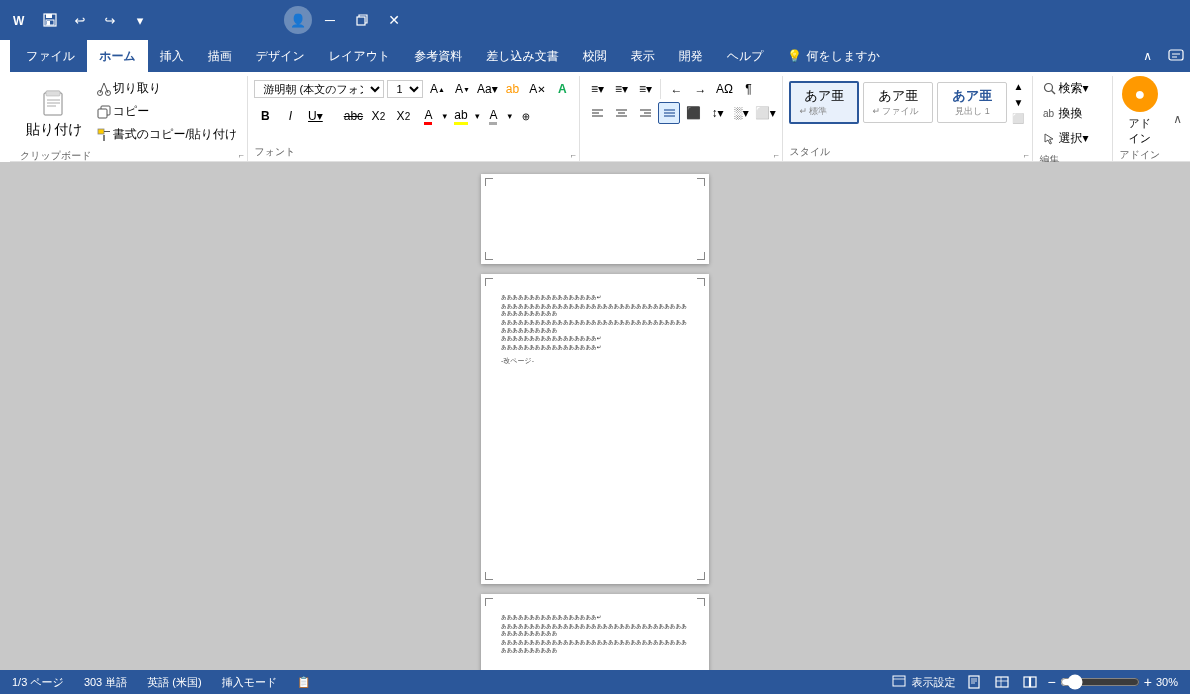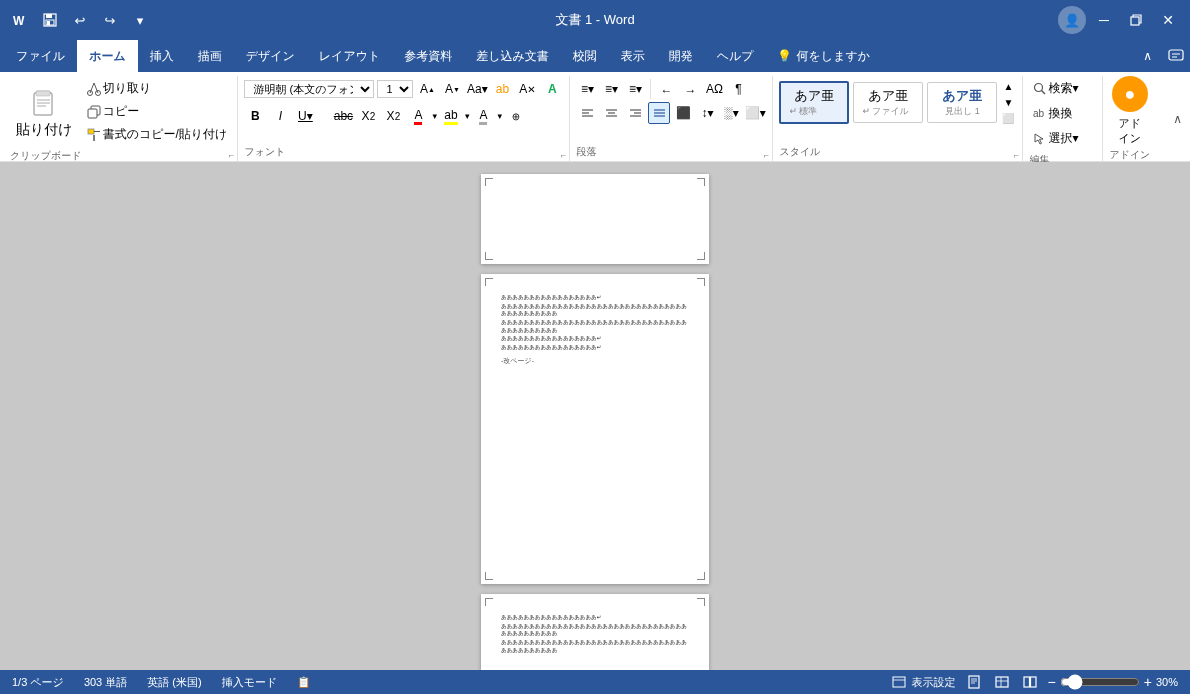--- a/index.html
+++ b/index.html
@@ -48,20 +48,21 @@
       border-radius: 50%;
       background: #6b8cba;
       display: flex; align-items: center; justify-content: center;
       font-size: 13px; color: white; cursor: pointer;
     }
 
     
     #ribbon {
       background: white;
       border-bottom: 1px solid #d0d0d0;
+      padding-left: 10px;
     }
     #ribbon-tabs {
       background: #2b579a;
       display: flex;
       align-items: stretch;
       height: 32px;
       padding-left: 4px;
     }
     .ribbon-tab {
       color: white;
@@ -305,21 +306,20 @@
           <rect x="1" y="1" width="12" height="12" fill="none" stroke="white" stroke-width="1.2"></rect>
           <rect x="3" y="1" width="6" height="4" fill="white"></rect>
           <rect x="3" y="7" width="8" height="5" fill="none" stroke="white" stroke-width="1"></rect>
           <rect x="4" y="8" width="3" height="4" fill="white"></rect>
         </svg>
     </div>
     <div class="qat-btn" title="元に戻す">↩</div>
     <div class="qat-btn" title="やり直し">↪</div>
     <div class="qat-btn">▾</div>
   </div>
-  <div class="title-center">文書 1  -  Word</div>
   <div class="title-right">
     <div class="user-icon">👤</div>
     <div class="title-btn">─</div>
     <div class="title-btn">
       <svg width="12" height="12" viewBox="0 0 12 12">
           <rect x="1" y="3" width="8" height="8" fill="none" stroke="white" stroke-width="1.2"></rect>
           <polyline points="3,3 3,1 11,1 11,9 9,9" fill="none" stroke="white" stroke-width="1.2"></polyline>
         </svg>
     </div>
     <div class="title-btn close">✕</div>
@@ -493,21 +493,20 @@
                 <line x1="1" y1="6" x2="12" y2="6" stroke="#2b579a" stroke-width="1.2"></line>
                 <line x1="1" y1="9" x2="12" y2="9" stroke="#2b579a" stroke-width="1.2"></line>
               </svg>
           </div>
           <div class="font-btn">⬛</div>
           <div class="font-btn">↕▾</div>
           <div class="font-btn">░▾</div>
           <div class="font-btn">⬜▾</div>
         </div>
       </div>
-      <div class="ribbon-group-label">段落</div>
       <div class="group-expand">⌐</div>
     </div>
 
     <div class="ribbon-group" style="position:relative;min-width:250px;gap:15px;">
       <div style="display:flex;align-items:center;gap:4px;flex:1;padding:2px 0;">
         <div class="styles-gallery">
 
           <div class="style-card active">
             <div style="font-size:13px;">あア亜</div>
             <div style="font-size:9px;color:#888;display:flex;align-items:center;gap:2px;">
@@ -614,21 +613,21 @@
 
 </div>
 
 <div id="statusbar">
   <span>1/3 ページ</span>
   <span>303 単語</span>
   <span>英語 (米国)</span>
   <span>挿入モード</span>
   <span>📋</span>
   <div class="statusbar-right">
-    <span style="cursor:pointer;display:flex;align-items:flex-end;gap:6px;">
+    <span style="cursor:pointer;display:flex;align-items:center;gap:6px;">
       <svg width="14" height="14" viewBox="0 0 14 14">
           <rect x="1" y="1" width="12" height="10" fill="none" stroke="white" stroke-width="1"></rect>
           <line x1="1" y1="4" x2="13" y2="4" stroke="white" stroke-width="0.8"></line>
         </svg>
       <span>表示設定</span>
     </span>
     <div class="view-btn">
       <svg width="14" height="14" viewBox="0 0 14 14">
           <rect x="2" y="1" width="10" height="12" fill="none" stroke="white" stroke-width="1.2"></rect>
           <line x1="4" y1="4" x2="10" y2="4" stroke="white" stroke-width="0.8"></line>

